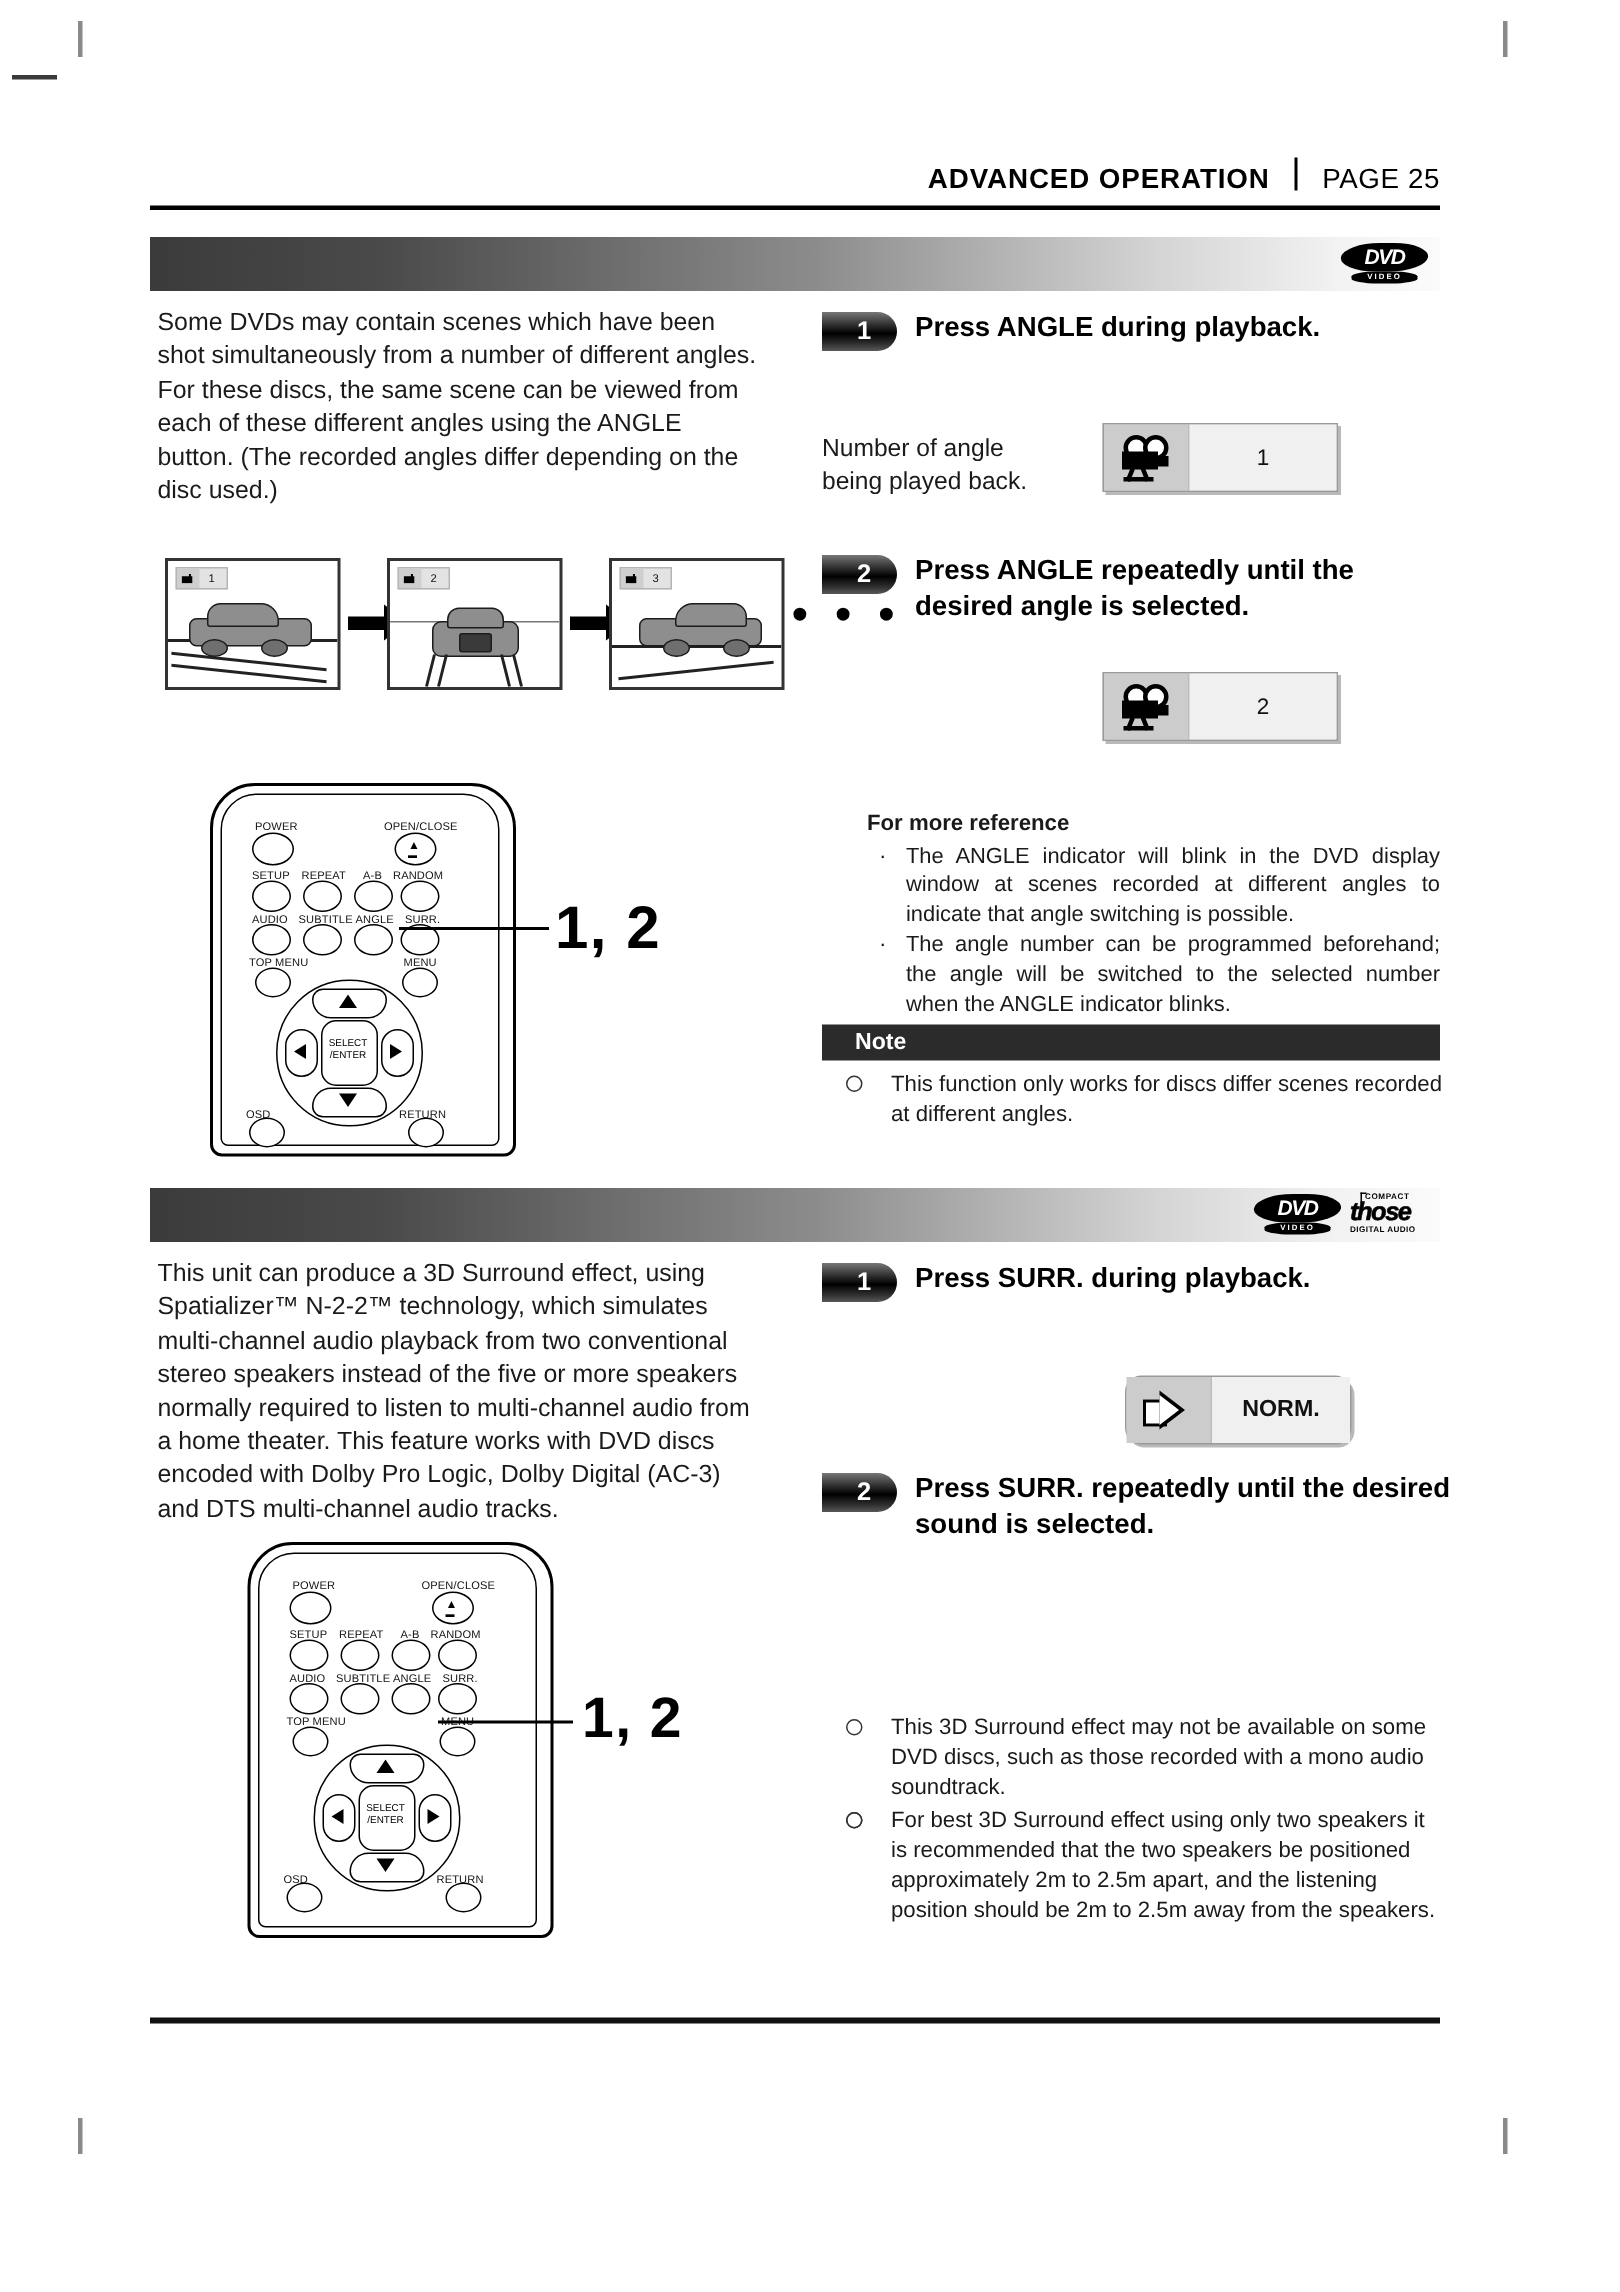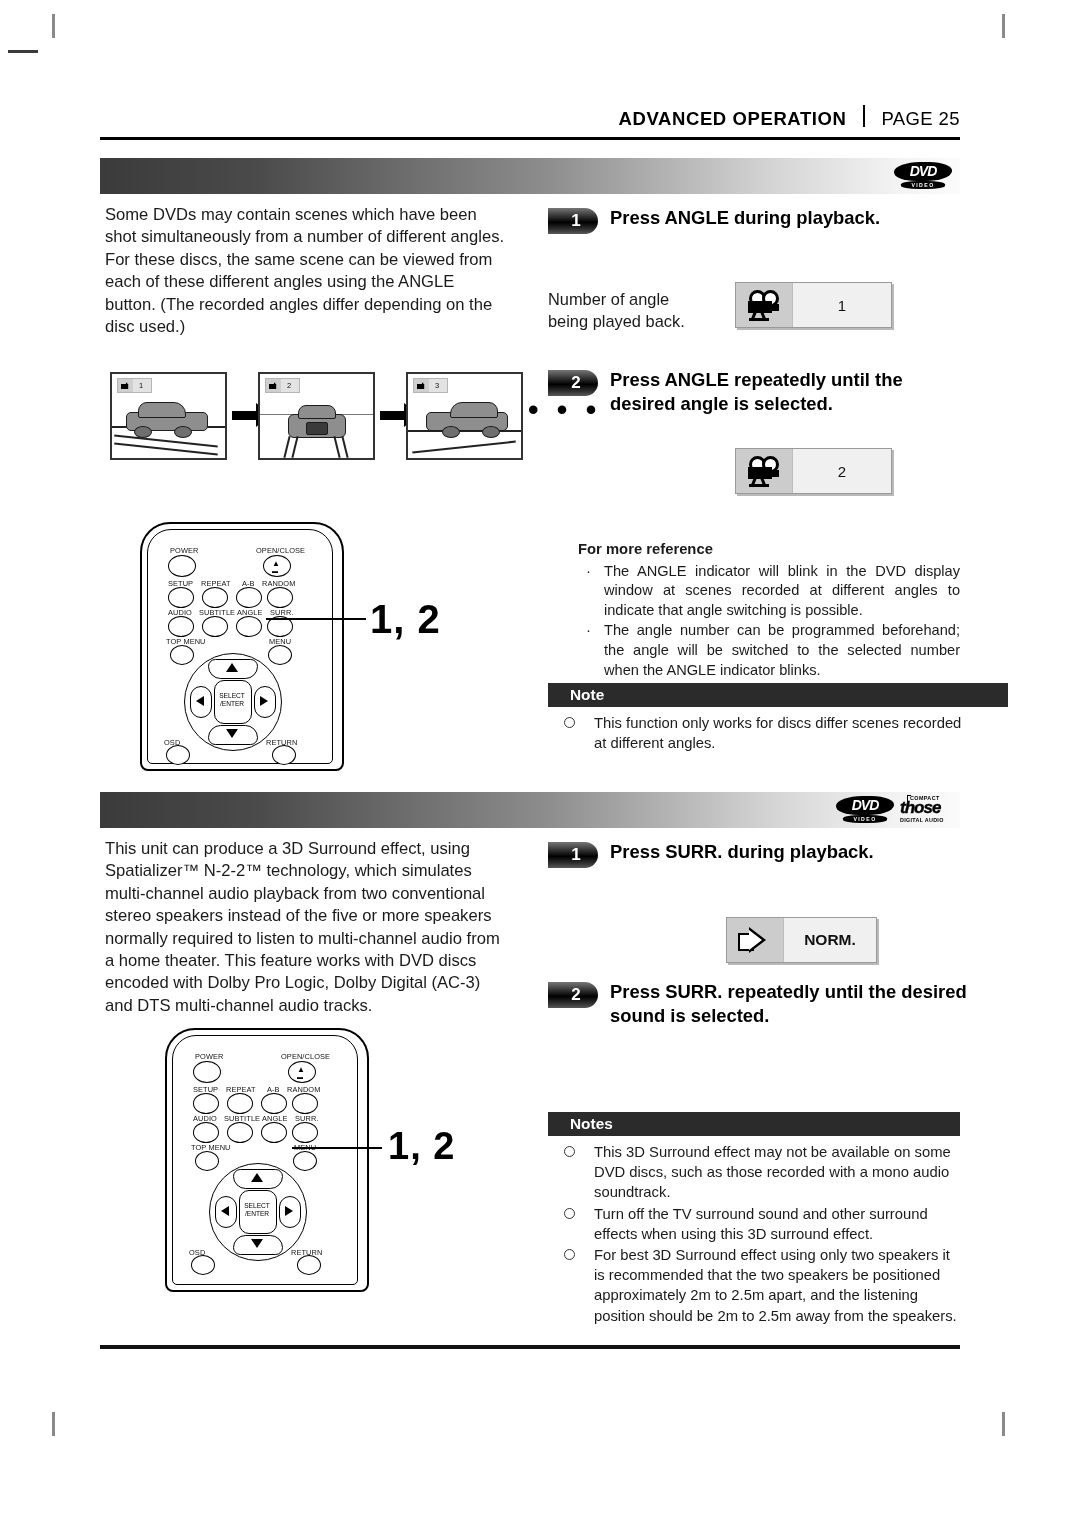--- a/index.html
+++ b/index.html
@@ -437,21 +437,21 @@
     <div class="refitem">
       <span class="bullet">·</span>
       <span>The ANGLE indicator will blink in the DVD display window at scenes recorded at different angles to indicate that angle switching is possible.</span>
     </div>
     <div class="refitem">
       <span class="bullet">·</span>
       <span>The angle number can be programmed beforehand; the angle will be switched to the selected number when the ANGLE indicator blinks.</span>
     </div>
   </div>
 
-  <div class="notebar" style="left:548px;top:683px;width:460px;">
+  <div class="notebar" style="left:548px;top:683px;width:412px;">
     <span>Note</span>
   </div>
   <div class="notelist" style="left:548px;top:713px;width:414px;">
     <div class="noteitem">
       <span class="obullet"></span>
       <span>This function only works for discs differ scenes recorded at different angles.</span>
     </div>
   </div>
 
   <div class="secbar bar2" style="top:792px;">
@@ -529,50 +529,46 @@
 
   <div class="step" style="left:548px;top:840px;width:410px;">
     <div class="stepnum">
         <span>1</span>
       </div>
     <div class="steptext" style="width:370px;">
       <span>Press SURR. during playback.</span>
     </div>
   </div>
 
-  <div class="osd big" style="left:726px;top:917px;height:44px;">
+  <div class="osd big" style="left:750px;top:917px;height:44px;border-radius:11px;">
     <div class="icon-cell">
       <div class="spk">
         <div class="box"></div>
           <div class="cone"></div>
           <div class="cone2"></div>
       </div>
     </div>
     <div class="val-cell" style="width:72px;">NORM.</div>
   </div>
 
   <div class="step" style="left:548px;top:980px;width:415px;">
     <div class="stepnum">
         <span>2</span>
       </div>
     <div class="steptext" style="width:378px;">Press SURR. repeatedly until the desired sound is selected.</div>
   </div>
 
 
-  <div class="notebar" style="left:548px;top:1112px;width:412px;">
-    <span>Notes</span>
-  </div>
   <div class="notelist" style="left:548px;top:1142px;width:414px;">
     <div class="noteitem">
       <span class="obullet"></span>
       <span>This 3D Surround effect may not be available on some DVD discs, such as those recorded with a mono audio soundtrack.</span>
     </div>
     <div class="noteitem">
       <span class="obullet"></span>
-      <span>Turn off the TV surround sound and other surround effects when using this 3D surround effect.</span>
     </div>
     <div class="noteitem">
       <span class="obullet"></span>
       <span>For best 3D Surround effect using only two speakers it is recommended that the two speakers be positioned approximately  2m to 2.5m apart, and the listening position should be 2m to 2.5m away from the speakers.</span>
     </div>
   </div>
 
   <div class="rule-bottom"></div>
 </div>
 

